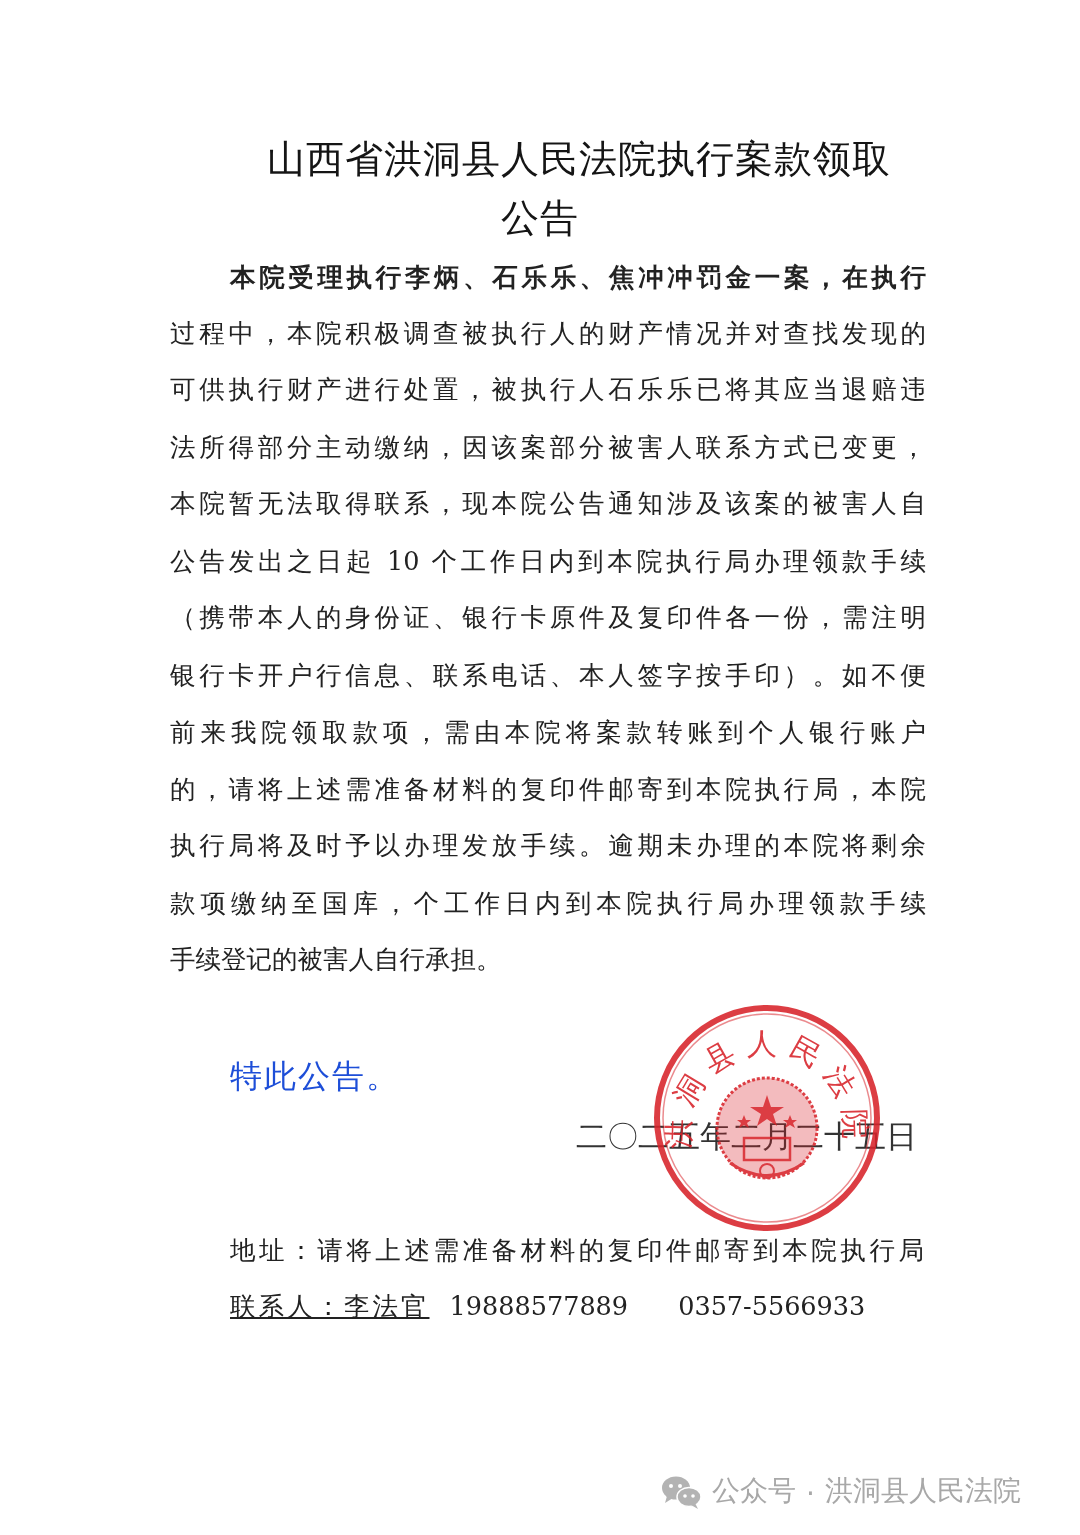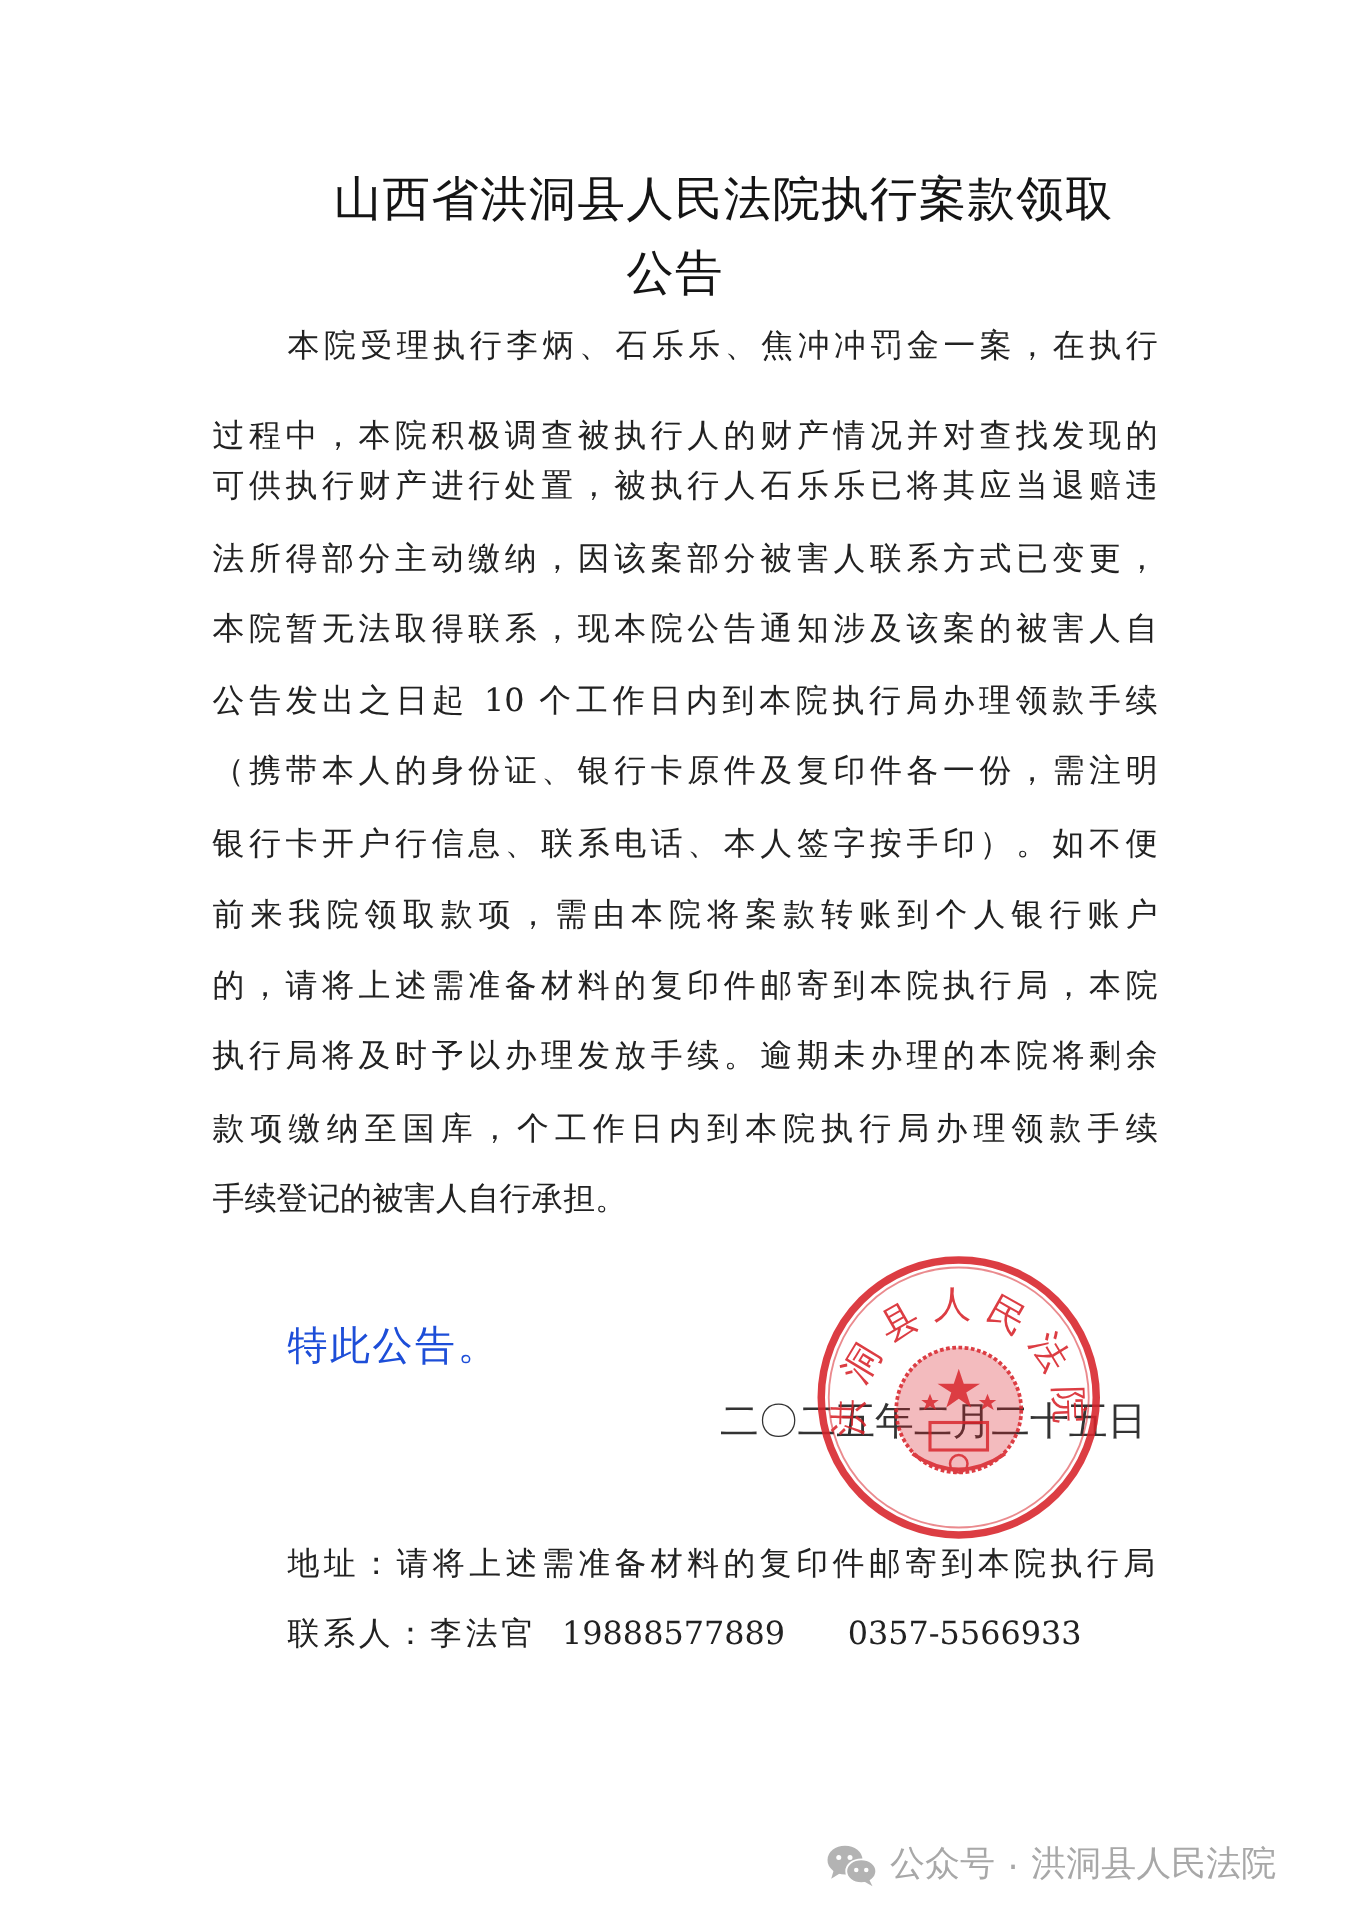--- a/index.html
+++ b/index.html
@@ -33,21 +33,21 @@
       left: 170px;
       width: 756px;
       font-size: 25.5px;
       white-space: nowrap;
       text-align: justify;
       text-align-last: justify;
       color: #222;
       height: 34px;
       line-height: 34px;
     }
-    .body-line.first { left: 230px; width: 696px; }
+    .body-line.first { left: 230px; width: 696px; font-weight: bold; }
     .body-line.last { text-align-last: left; }
 
     .closing {
       position: absolute;
       left: 230px;
       top: 1055px;
       font-size: 32px;
       letter-spacing: 2px;
       color: #1d4ed8;
     }
@@ -85,21 +85,21 @@
     }
     .contact {
       position: absolute;
       left: 230px;
       top: 1289px;
       font-size: 25.5px;
       white-space: nowrap;
       color: #222;
     }
     .contact span { display: inline-block; }
-    .contact .label { letter-spacing: 3px; }
+    .contact .label { letter-spacing: 3px; text-decoration: underline; }
     .contact .phone1 { margin-left: 12px; }
     .contact .phone2 { margin-left: 42px; }
 
     .watermark {
       position: absolute;
       left: 660px;
       top: 1470px;
       height: 40px;
       display: flex;
       align-items: flex-end;
@@ -115,21 +115,21 @@
     .watermark .dot { margin: 0 10px; }
   </style>
 </head>
 <body>
 
 <div class="title title-line1">山西省洪洞县人民法院执行案款领取</div>
 <div class="title title-line2">公告</div>
 
 <div>
   <div class="body-line first" style="top:260px">本院受理执行李炳、石乐乐、焦冲冲罚金一案，在执行</div>
-  <div class="body-line" style="top:332px">过程中，本院积极调查被执行人的财产情况并对查找发现的</div>
+  <div class="body-line" style="top:316px">过程中，本院积极调查被执行人的财产情况并对查找发现的</div>
   <div class="body-line" style="top:372px">可供执行财产进行处置，被执行人石乐乐已将其应当退赔违</div>
   <div class="body-line" style="top:430px">法所得部分主动缴纳，因该案部分被害人联系方式已变更，</div>
   <div class="body-line" style="top:486px">本院暂无法取得联系，现本院公告通知涉及该案的被害人自</div>
   <div class="body-line" style="top:544px">公告发出之日起 10 个工作日内到本院执行局办理领款手续</div>
   <div class="body-line" style="top:600px">（携带本人的身份证、银行卡原件及复印件各一份，需注明</div>
   <div class="body-line" style="top:658px">银行卡开户行信息、联系电话、本人签字按手印）。如不便</div>
   <div class="body-line" style="top:715px">前来我院领取款项，需由本院将案款转账到个人银行账户</div>
   <div class="body-line" style="top:772px">的，请将上述需准备材料的复印件邮寄到本院执行局，本院</div>
   <div class="body-line" style="top:828px">执行局将及时予以办理发放手续。逾期未办理的本院将剩余</div>
   <div class="body-line" style="top:886px">款项缴纳至国库，个工作日内到本院执行局办理领款手续</div>

